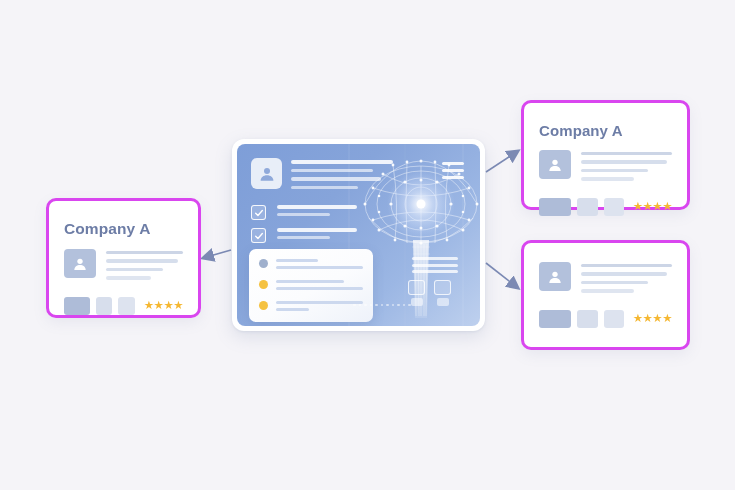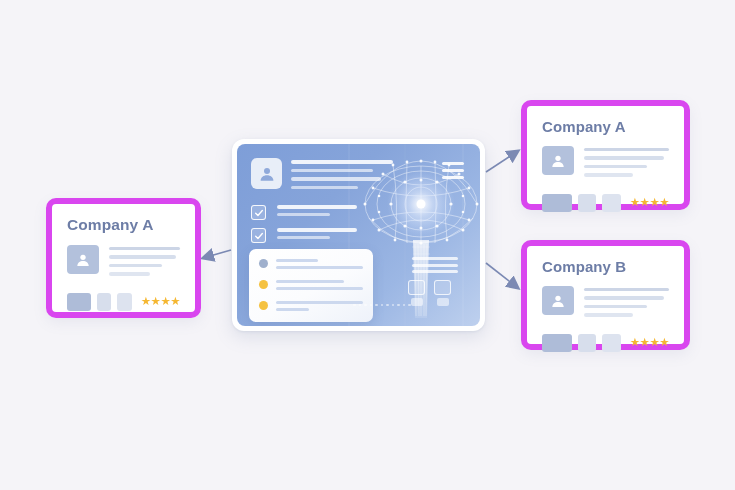--- a/index.html
+++ b/index.html
@@ -208,23 +208,23 @@
     top: 8px;
     width: 125px;
     height: 170px;
   }
   .s-brain svg { width: 100%; height: 100%; display: block; }
 
   
   .company-card {
     position: absolute;
     background: #ffffff;
-    border: 6px solid #d946ef;
+    border: 3px solid #d946ef;
     border-radius: 10px;
-    padding: 12px 15px 15px 15px;
+    padding: 19px 15px 15px 15px;
     box-shadow: 0 5px 14px rgba(120,130,170,.10);
   }
   .card-left   { left: 46px;  top: 198px; width: 155px; height: 120px; }
   .card-top    { left: 521px; top: 100px; width: 169px; height: 110px; }
   .card-bottom { left: 521px; top: 240px; width: 169px; height: 110px; }
 
   .card-title {
     font-size: 15.5px;
     font-weight: bold;
     color: #6d7da6;
@@ -552,21 +552,20 @@
       <div class="stars">
         <span>★</span>
         <span>★</span>
         <span>★</span>
         <span>★</span>
       </div>
     </div>
   </div>
 
   <div class="company-card card-bottom">
-    <div class="card-title">Company B</div>
     <div class="card-body">
       <div class="card-avatar">
         <svg viewBox="0 0 24 24">
           <circle cx="12" cy="8" r="4" fill="#ffffff"></circle>
           <path d="M3.5 21c0-4.7 3.8-7.5 8.5-7.5s8.5 2.8 8.5 7.5z" fill="#ffffff"></path>
         </svg>
       </div>
       <div class="card-lines">
         <div class="card-line l1"></div>
         <div class="card-line l2"></div>

